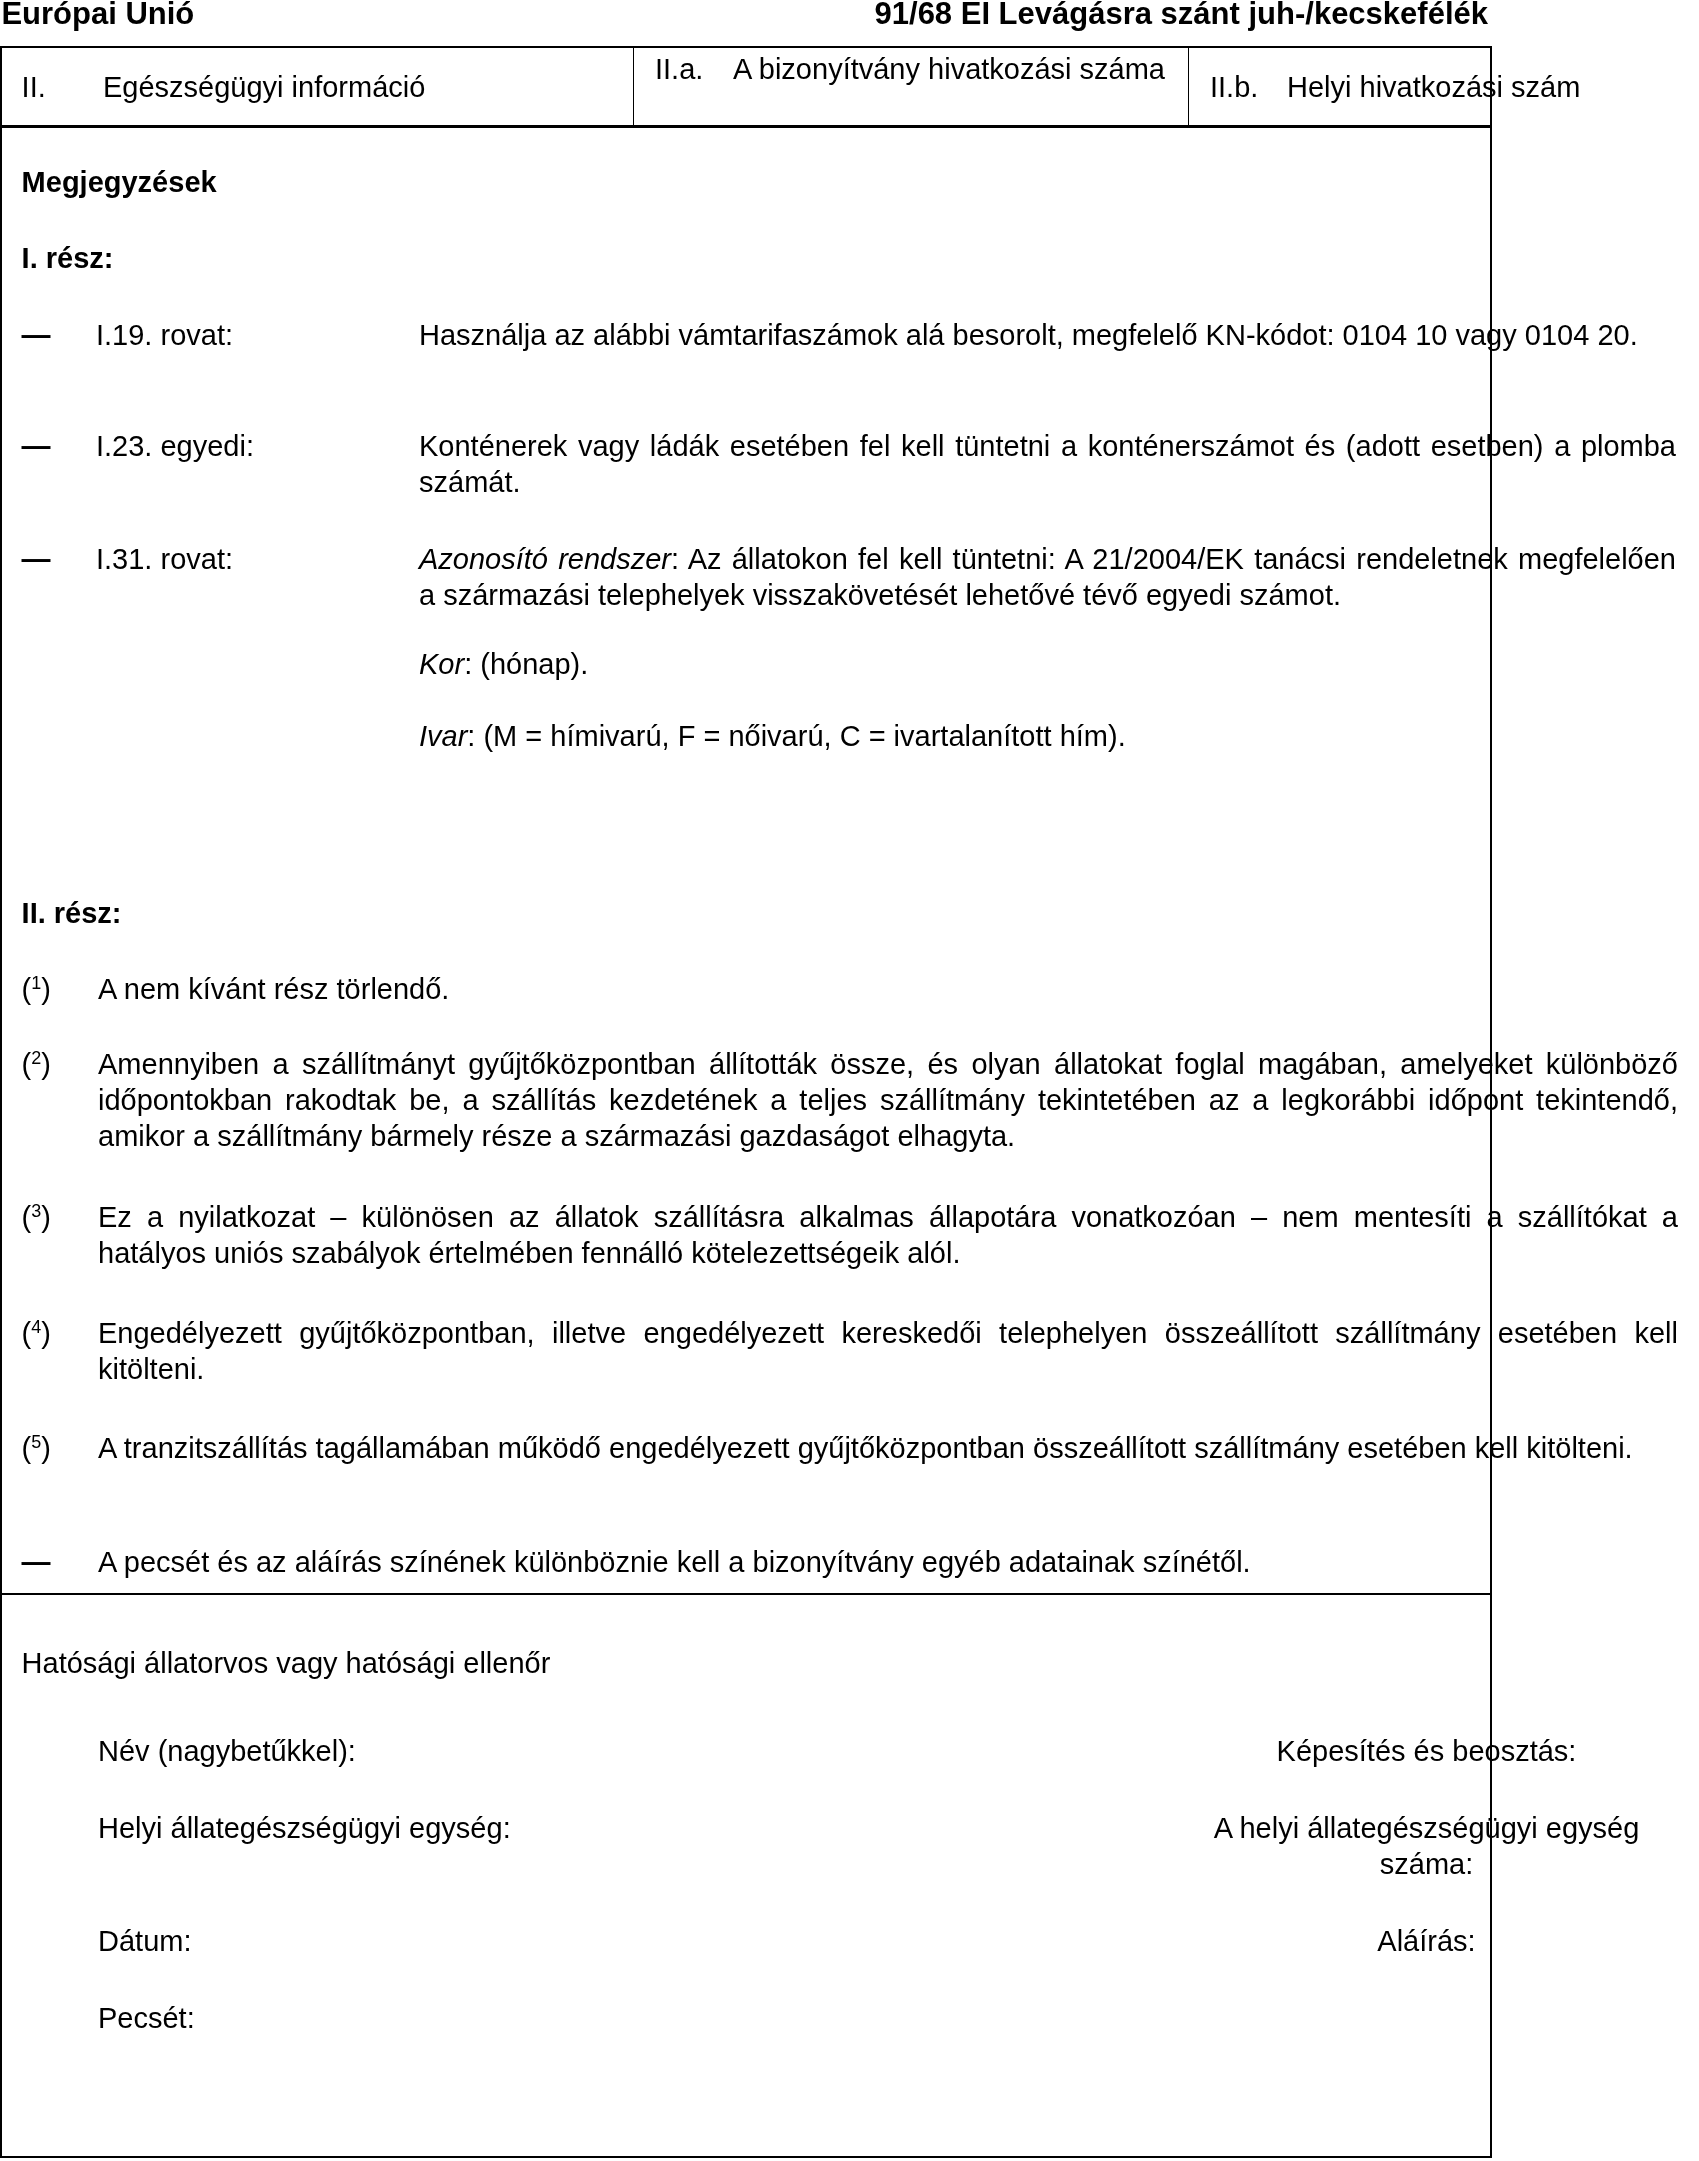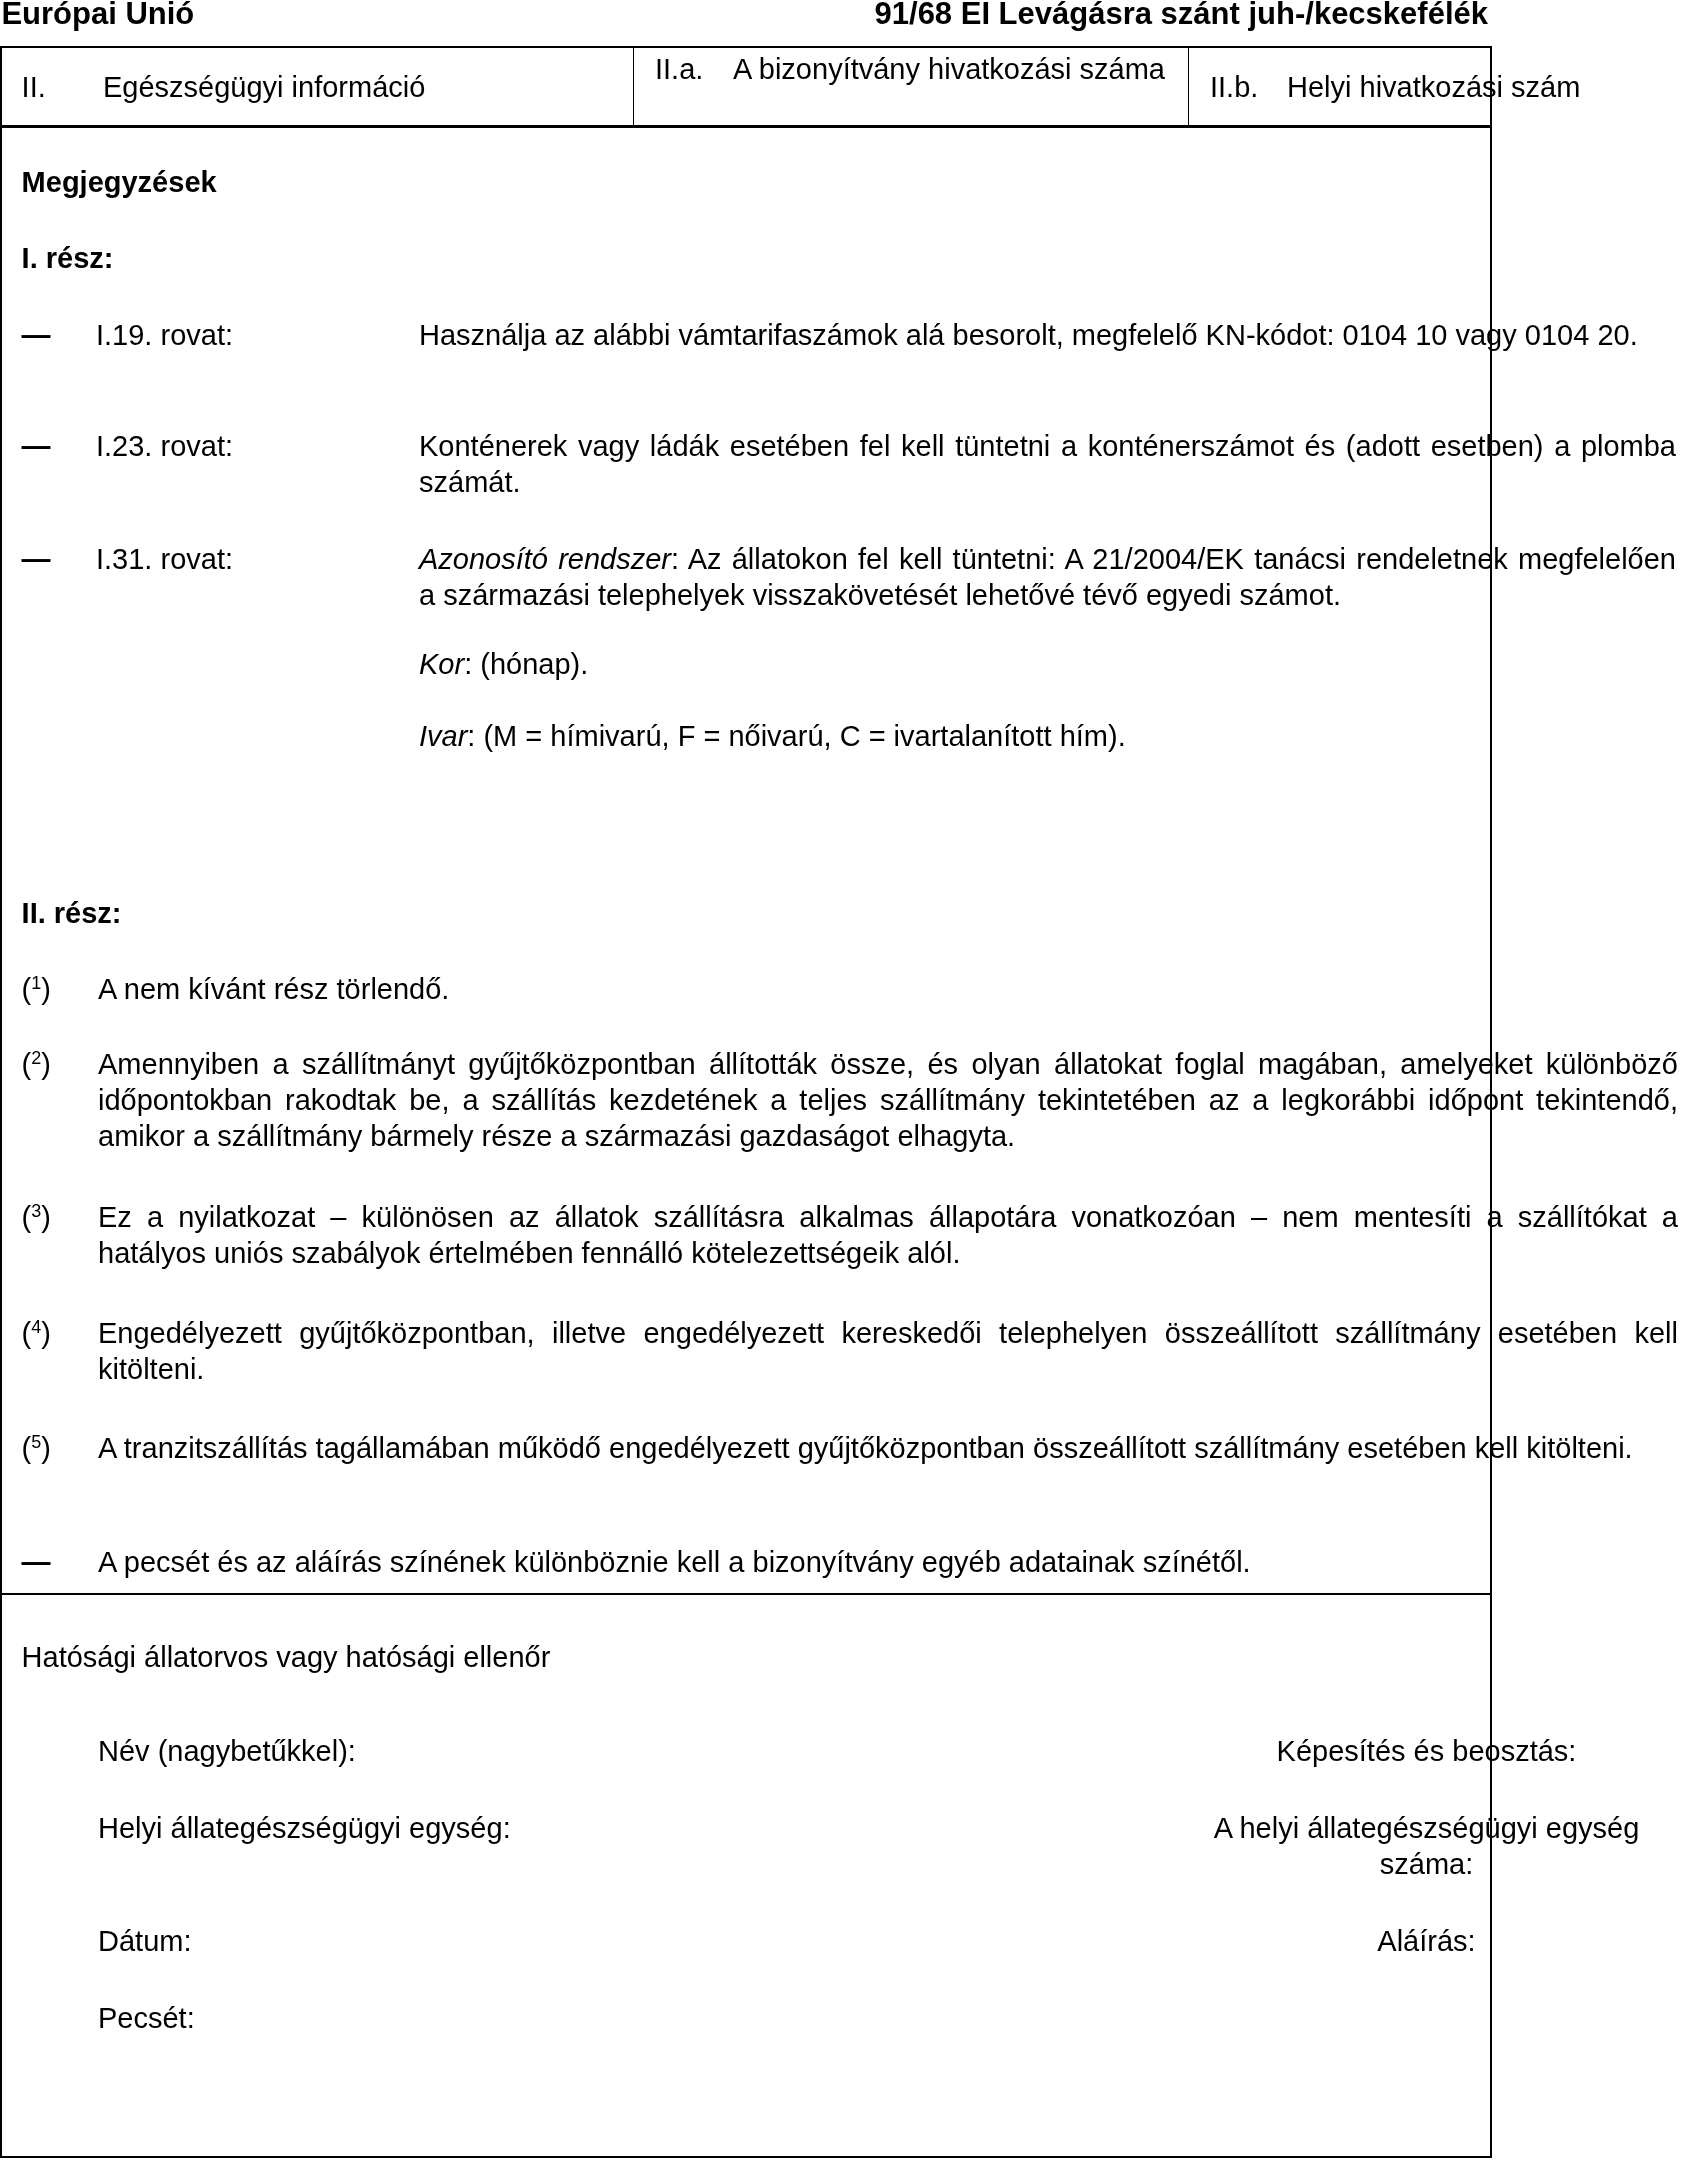--- a/index.html
+++ b/index.html
@@ -37,21 +37,21 @@
     .rovat { position: absolute; left: 94px; }
     .rtext { position: absolute; left: 417px; width: 1257px; text-align: justify; }
     .fnum { position: absolute; left: 19.6px; }
     .fnum sup { font-size: 18px; vertical-align: 9.8px; line-height: 0; }
     .ftext { position: absolute; left: 96px; width: 1580px; text-align: justify; }
     .ftext.single { text-align: left; }
     .rtext p, .ftext p { margin: 0; }
     em { font-style: italic; }
 
     .sign { position: absolute; left: 0; top: 1548px; width: 100%; height: 559px; }
-    .sign .title { position: absolute; left: 19.6px; top: 43px; }
+    .sign .title { position: absolute; left: 19.6px; top: 49px; }
     .sign .f { position: absolute; text-align: center; }
     .sign .l { left: 96px; }
     .sign .r { left: 1173px; width: 503px; }
   </style>
 </head>
 <body>
 
 <div class="topbar">
   <div class="left">Európai Unió</div>
   <div class="right">91/68 EI Levágásra szánt juh-/kecskefélék</div>
@@ -79,21 +79,21 @@
     <div class="h-bold" style="top:112px">I. rész:</div>
 
     <div class="row" style="top:189px">
       <span class="dash">—</span>
       <span class="rovat">I.19. rovat:</span>
       <div class="rtext">Használja az alábbi vámtarifaszámok alá besorolt, megfelelő KN-kódot: 0104 10 vagy 0104 20.</div>
     </div>
 
     <div class="row" style="top:300px">
       <span class="dash">—</span>
-      <span class="rovat">I.23. rovat:</span>
+      <span class="rovat">I.23. egyedi:</span>
       <div class="rtext">Konténerek vagy ládák esetében fel kell tüntetni a konténerszámot és (adott esetben) a plomba számát.</div>
     </div>
 
     <div class="row" style="top:413px">
       <span class="dash">—</span>
       <span class="rovat">I.31. rovat:</span>
       <div class="rtext">
         <p><em>Azonosító rendszer</em><span>: Az állatokon fel kell tüntetni: A 21/2004/EK tanácsi rendeletnek megfelelően a származási telephelyek visszakövetését lehetővé tévő egyedi számot.</span></p>
         <p style="margin-top:33px"><em>Kor</em><span>: (hónap).</span></p>
         <p style="margin-top:36px"><em>Ivar</em><span>: (M = hímivarú, F = nőivarú, C = ivartalanított hím).</span></p>

